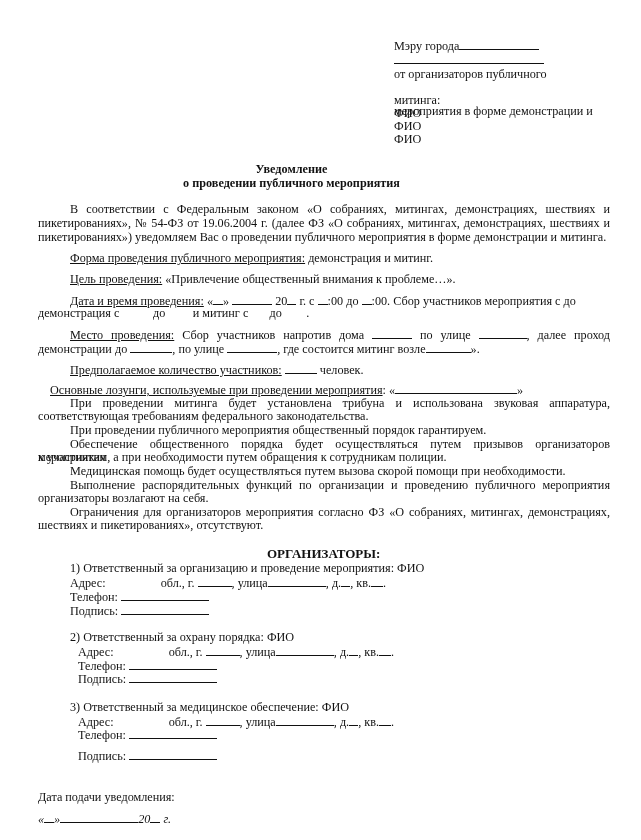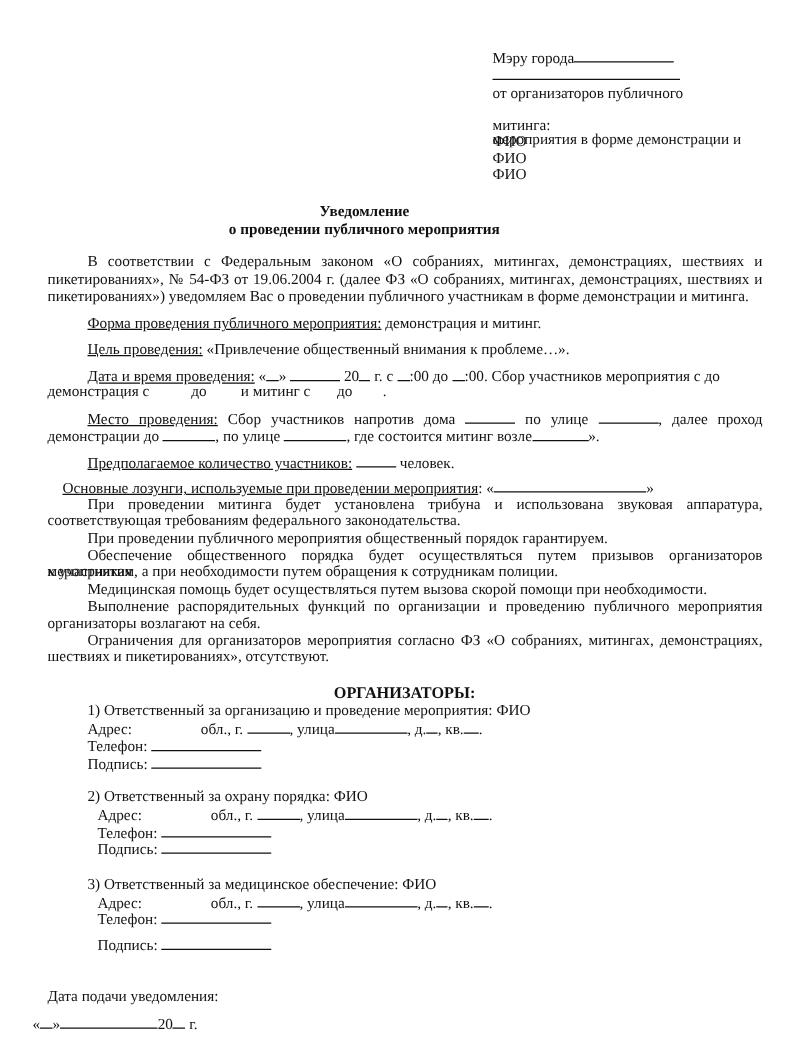--- a/index.html
+++ b/index.html
@@ -31,21 +31,21 @@
 <div class="abs" style="left:394px; top:94px;">митинга:</div>
 <div class="abs" style="left:394px; top:107px;">ФИО</div>
 <div class="abs" style="left:394px; top:120px;">ФИО</div>
 <div class="abs" style="left:394px; top:133px;">ФИО</div>
 
 <div class="abs title" style="top:163px;">Уведомление</div>
 <div class="abs title" style="top:177px;">о проведении публичного мероприятия</div>
 
 <div class="just ind jl" style="top:203px;">В соответствии с Федеральным законом «О собраниях, митингах, демонстрациях, шествиях и</div>
 <div class="just jl" style="top:217px;">пикетированиях», № 54-ФЗ от 19.06.2004 г. (далее ФЗ «О собраниях, митингах, демонстрациях, шествиях и</div>
-<div class="just" style="top:231px;">пикетированиях») уведомляем Вас о проведении публичного участникам в форме демонстрации и митинга.</div>
+<div class="just" style="top:231px;">пикетированиях») уведомляем Вас о проведении публичного мероприятия в форме демонстрации и митинга.</div>
 
 <div class="abs" style="left:70px; top:252px;">
   <span class="u">Форма проведения публичного мероприятия:</span><span> демонстрация и митинг.</span>
 </div>
 
 <div class="abs" style="left:70px; top:273px;">
   <span class="u">Цель проведения:</span><span> «Привлечение общественный внимания к проблеме…».</span>
 </div>
 
 <div class="abs" style="left:70px; top:294px;">
@@ -117,16 +117,16 @@
   <span class="blank" style="width:34px;"></span><span>, улица</span><span class="blank" style="width:58px;"></span><span>, д.</span><span class="blank" style="width:9px;"></span><span>, кв.</span><span class="blank" style="width:12px;"></span><span>.</span>
 </div>
 <div class="abs" style="left:78px; top:728px;">
   <span>Телефон:</span> <span class="blank" style="width:88px;"></span>
 </div>
 <div class="abs" style="left:78px; top:749px;">
   <span>Подпись:</span> <span class="blank" style="width:88px;"></span>
 </div>
 
 <div class="abs" style="left:38px; top:791px;">Дата подачи уведомления:</div>
-<div class="abs" style="left:26px; top:812px;">
+<div class="abs" style="left:38px; top:812px;font-style:italic;">
   <span>«</span><span class="blank" style="width:10px;"></span><span>»</span><span class="blank" style="width:78px;"></span><span>20</span><span class="blank" style="width:10px;"></span>
   <span>г.</span>
 </div>
 
 </body></html>

